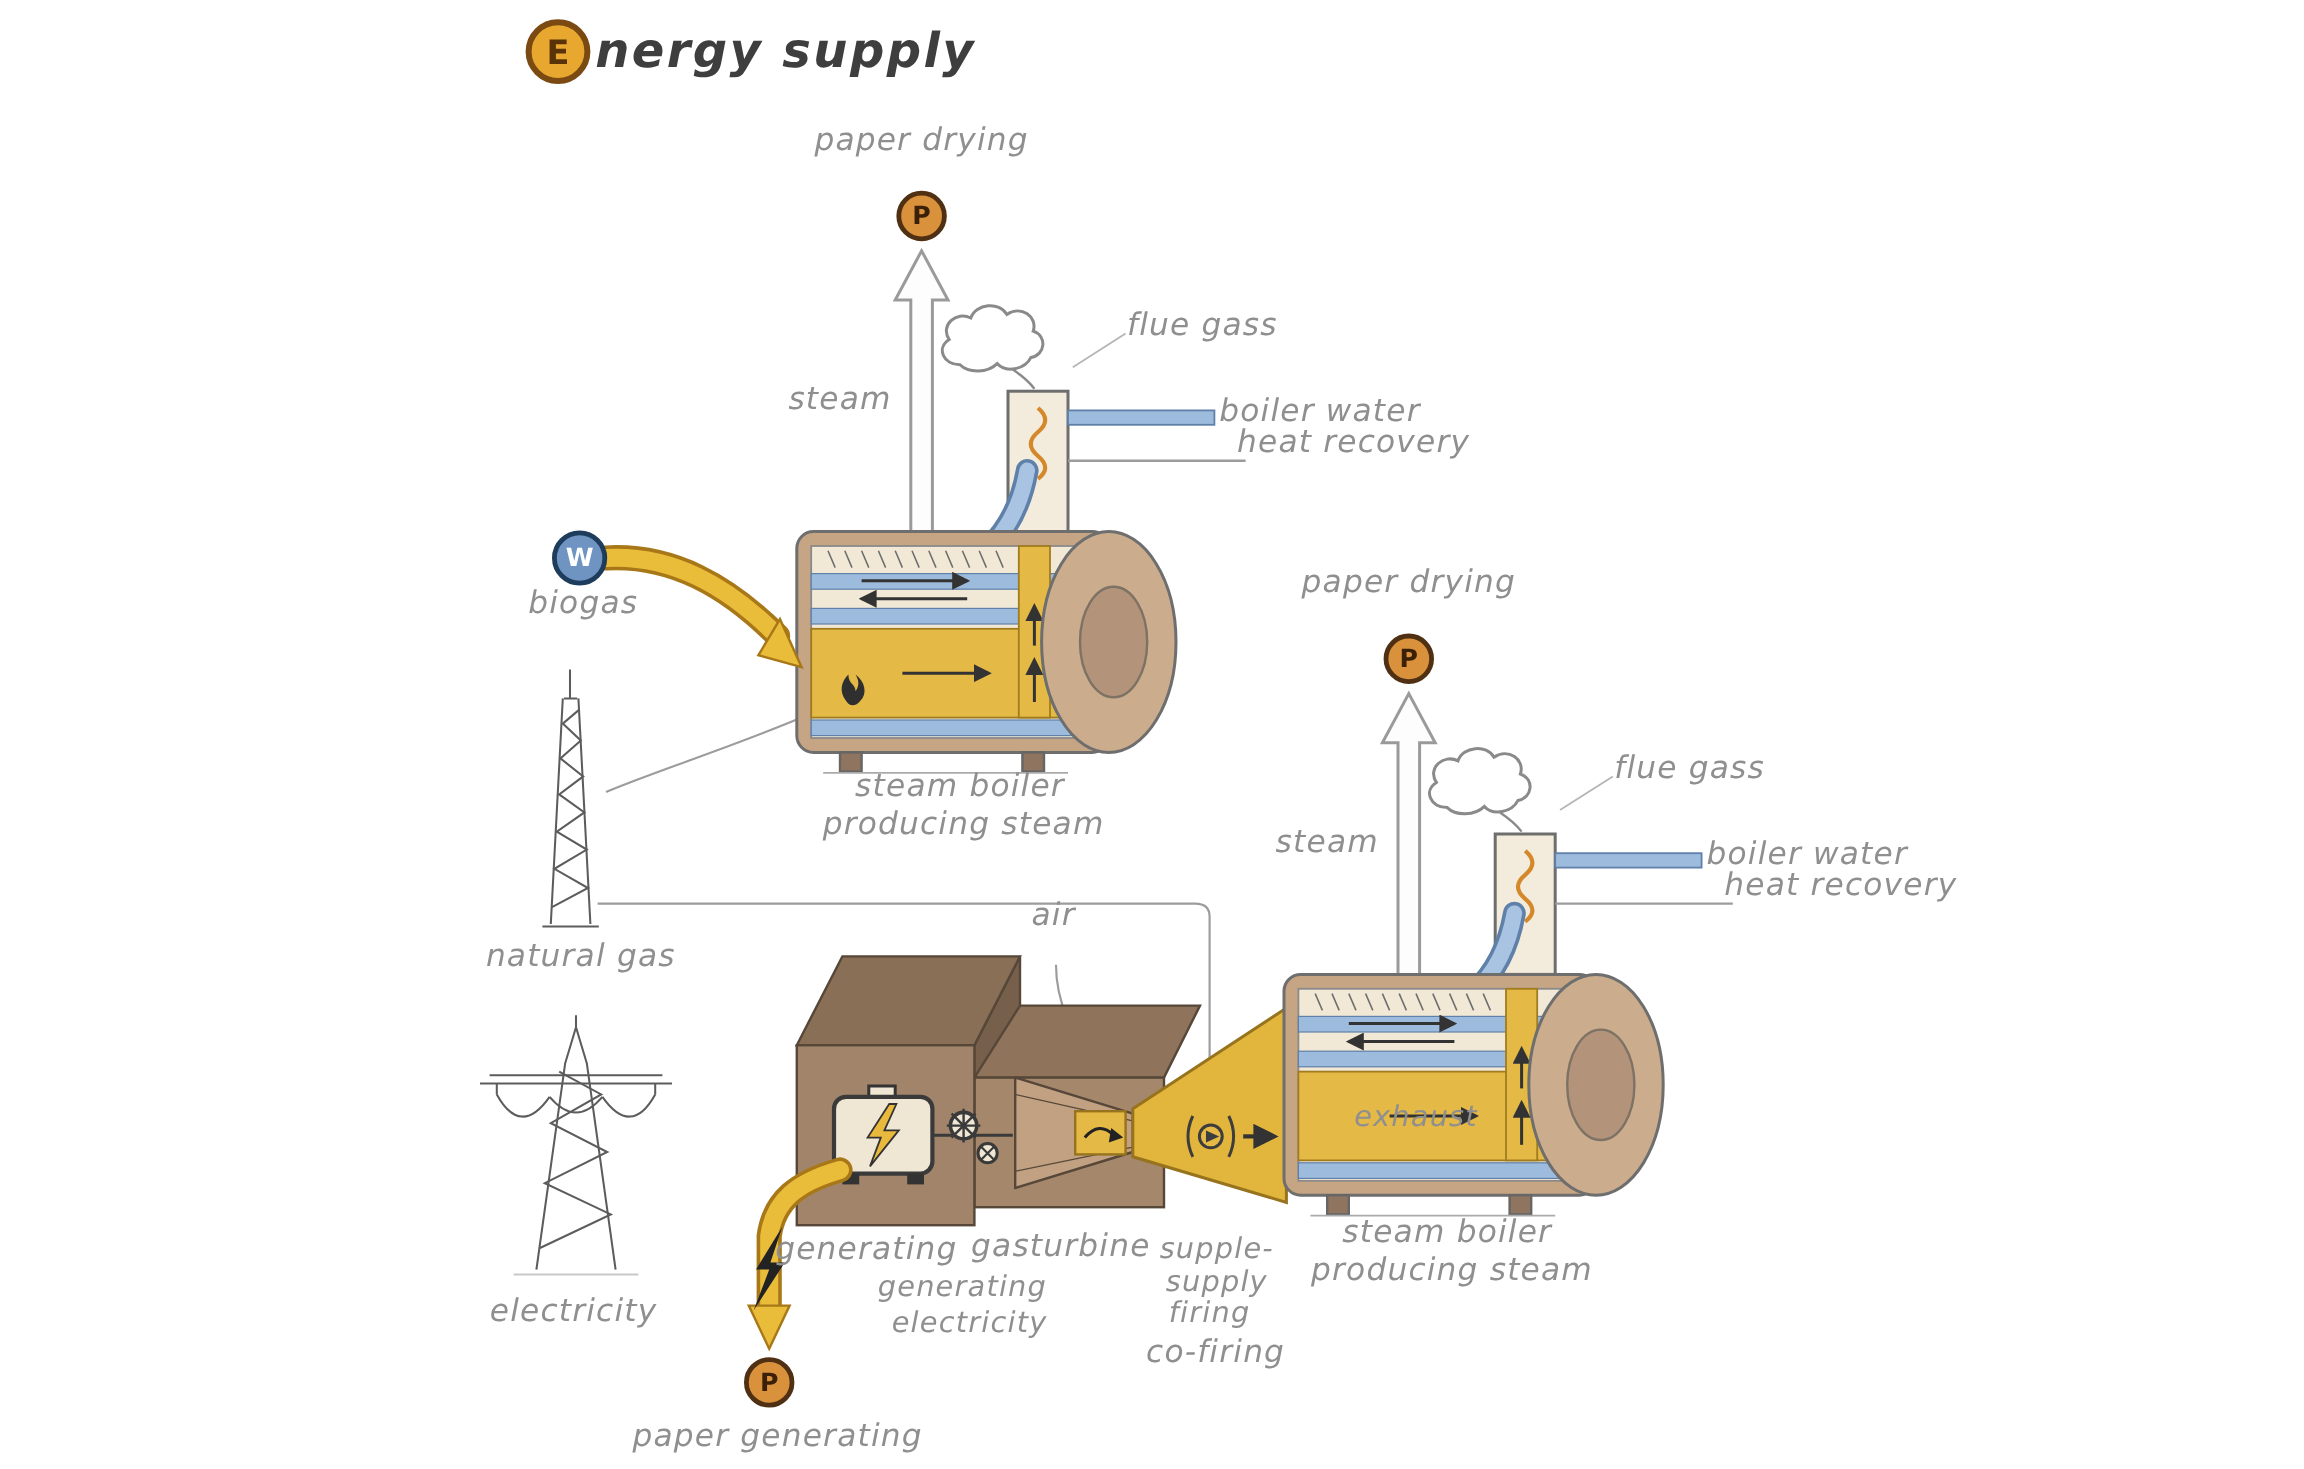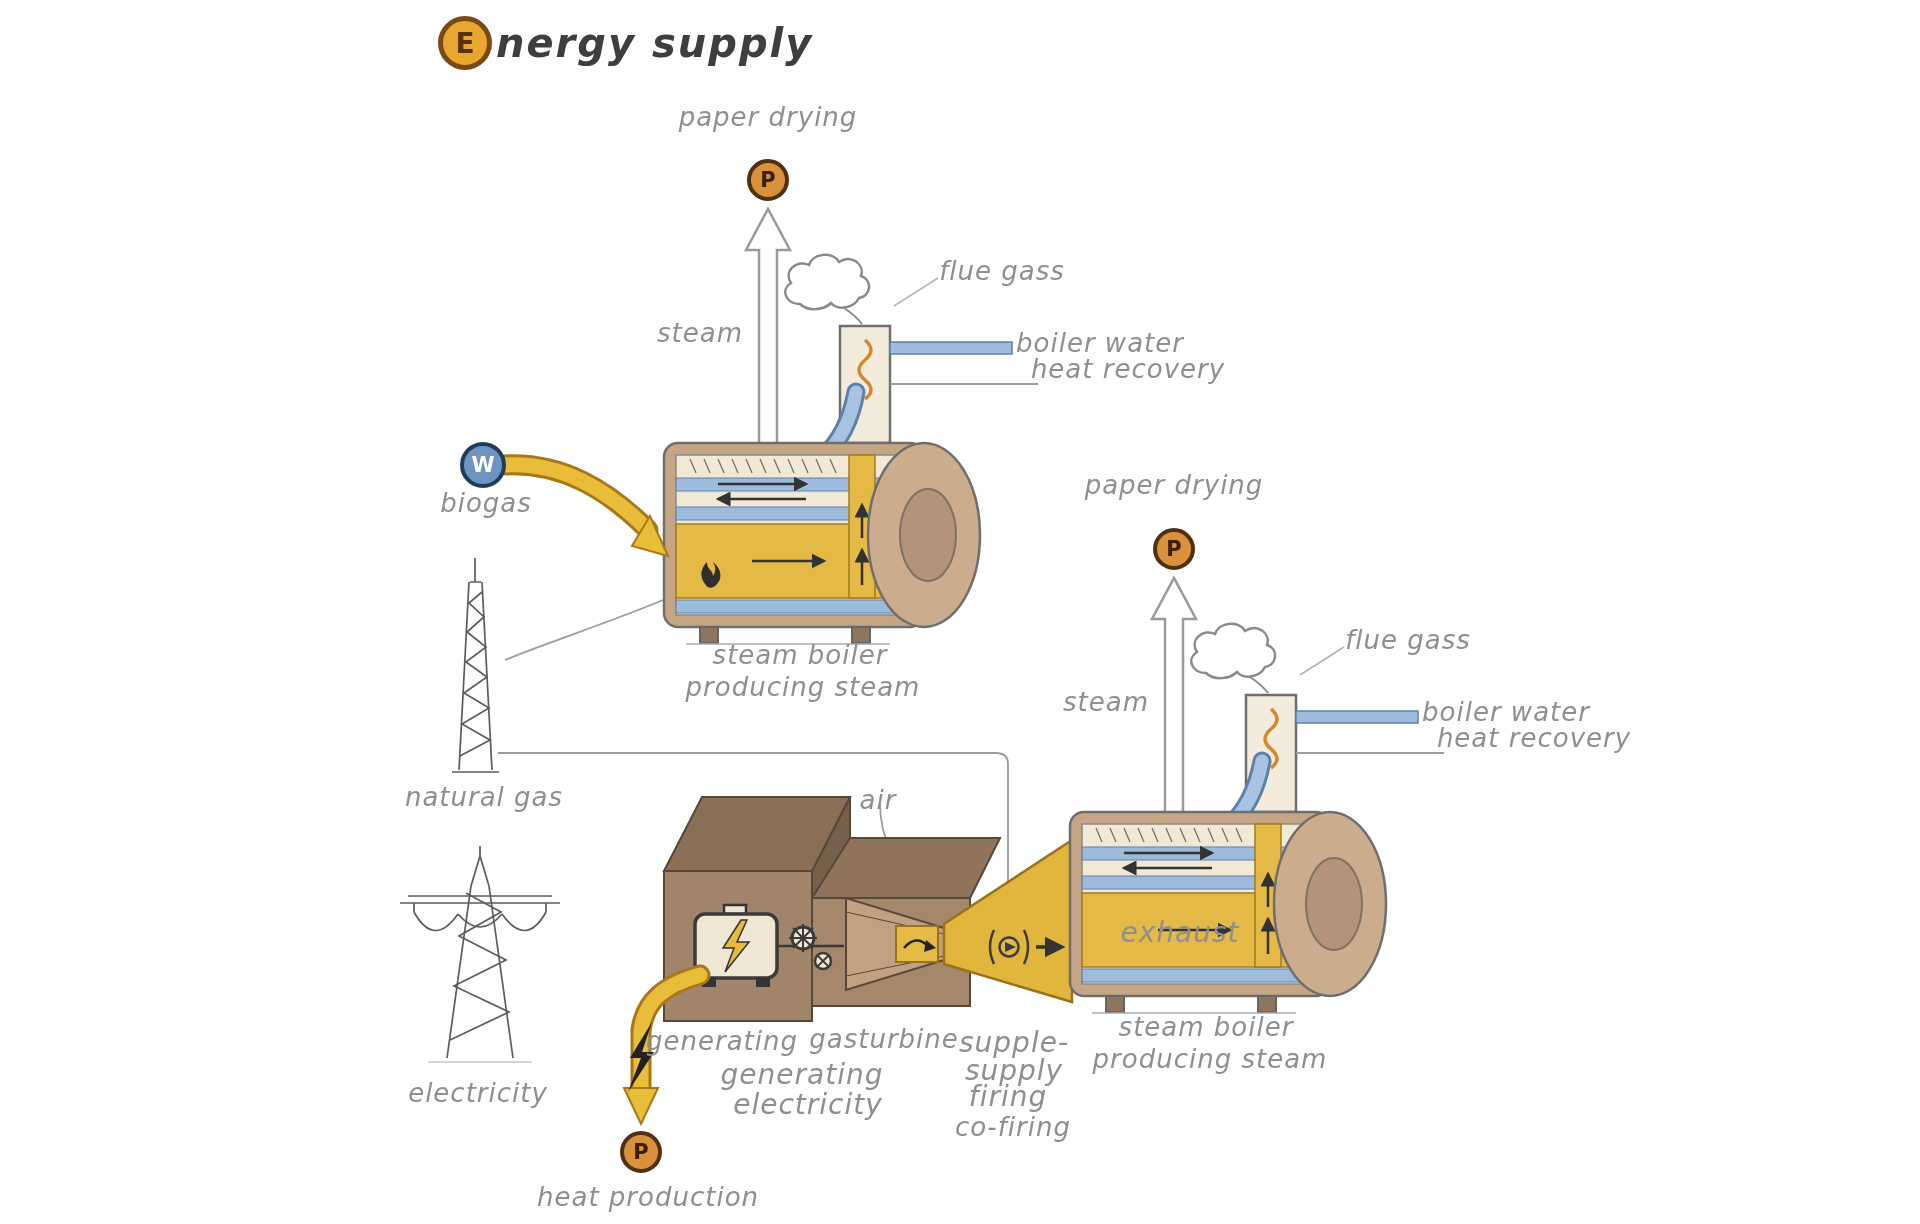--- a/index.html
+++ b/index.html
@@ -1,21 +1,21 @@
 <!DOCTYPE html>
 <html><head>
 <meta charset="utf-8">
 <style>
   html,body{margin:0;padding:0;background:#ffffff;}
   #stage{position:relative;width:1920px;height:1224px;background:#ffffff;overflow:hidden;
          font-family:"DejaVu Sans",sans-serif;}
   svg{position:absolute;left:0;top:0;}
   .lbl{position:absolute;transform:translateX(-50%);color:#8f8f8f;
        font:italic 26px "DejaVu Sans",sans-serif;letter-spacing:1px;white-space:nowrap;text-align:center;}
-  .lbl.small{font-size:28px;}
+  .lbl.small{font-size:24px;}
   .title-wrap{position:absolute;left:438px;top:16px;display:flex;align-items:center;gap:4px;}
   .title-badge{width:44px;height:44px;border-radius:50%;background:#e8a72e;border:5px solid #7a4a12;
        color:#5a3208;font-weight:bold;font-size:28px;display:flex;align-items:center;justify-content:center;}
   .title-text{color:#3e3e3e;font:italic bold 40px "DejaVu Sans",sans-serif;letter-spacing:2px;}
   .badge{position:absolute;transform:translate(-50%,-50%);border-radius:50%;
        display:flex;align-items:center;justify-content:center;font-weight:bold;}
   .badge-p{width:34px;height:34px;background:#d9913c;border:4px solid #4f3012;color:#3b2008;font-size:21px;}
   .badge-w{width:38px;height:38px;background:#6f94c2;border:4px solid #1e3c5c;color:#ffffff;font-size:21px;}
 </style>
 </head>
@@ -170,25 +170,25 @@
 <div class="lbl" style="left:478px;top:1078px">electricity</div>
 
 <div class="lbl" style="left:1174px;top:470px">paper drying</div>
 <div class="lbl" style="left:1106px;top:687px">steam</div>
 <div class="lbl" style="left:1408px;top:625px">flue gass</div>
 <div class="lbl" style="left:1506px;top:697px">boiler water</div>
 <div class="lbl" style="left:1534px;top:723px">heat recovery</div>
 <div class="lbl" style="left:1206px;top:1012px">steam boiler</div>
 <div class="lbl" style="left:1210px;top:1044px">producing steam</div>
 
-<div class="lbl" style="left:878px;top:785px">air</div>
+<div class="lbl" style="left:878px;top:748px">air</div>
 <div class="lbl small" style="left:1180px;top:916px">exhaust</div>
 <div class="lbl" style="left:722px;top:1026px">generating</div>
 <div class="lbl" style="left:884px;top:1024px">gasturbine</div>
 <div class="lbl small" style="left:802px;top:1058px">generating</div>
 <div class="lbl small" style="left:808px;top:1088px">electricity</div>
 <div class="lbl small" style="left:1014px;top:1026px">supple-</div>
 <div class="lbl small" style="left:1014px;top:1054px">supply</div>
 <div class="lbl small" style="left:1008px;top:1080px">firing</div>
 <div class="lbl" style="left:1013px;top:1112px">co-firing</div>
-<div class="lbl" style="left:648px;top:1182px">heat production</div>
+<div class="lbl" style="left:648px;top:1182px">paper generating</div>
 
 </div>
 
 </body></html>

